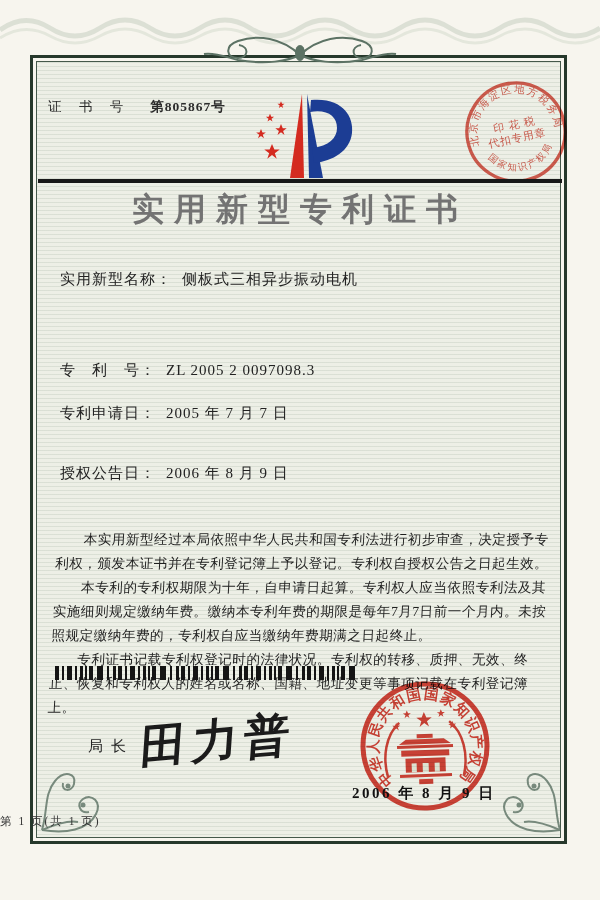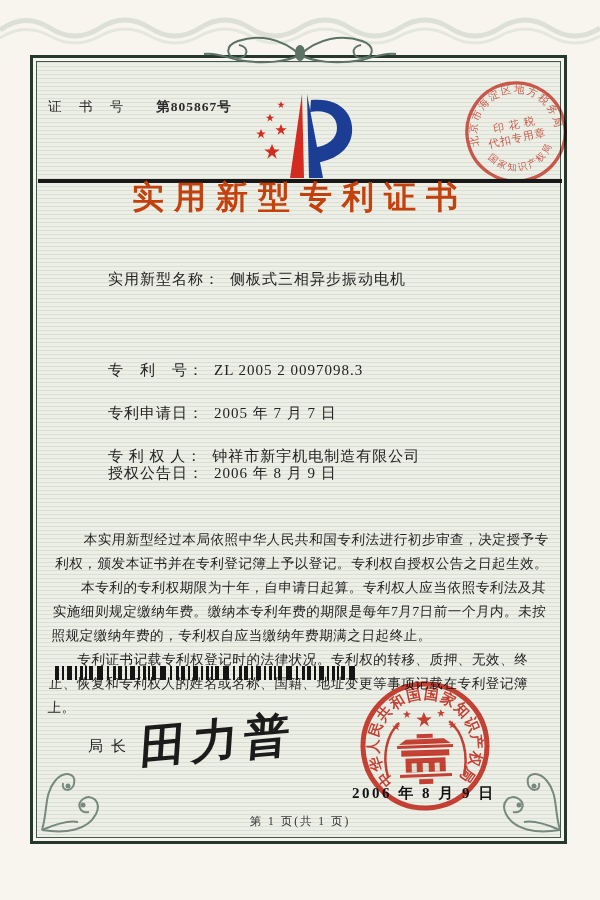--- a/index.html
+++ b/index.html
@@ -13,38 +13,38 @@
   body{width:600px;height:900px;overflow:hidden;
        font-family:"Liberation Serif","DejaVu Serif",serif;color:var(--text_dark);}
   .page{position:relative;width:600px;height:900px;background:var(--paper);}
   .abs{position:absolute;}
   
   .frame{position:absolute;left:30px;top:55px;width:537px;height:789px;
          border:3px solid var(--border_green);box-sizing:border-box;}
   .frame-inner{position:absolute;inset:3px;border:1px solid var(--border_green_in);
          background:repeating-linear-gradient(180deg, rgba(125,146,128,0.17) 0 1px, rgba(0,0,0,0) 1px 4px), var(--paper_inner);}
   .cert-no{left:48px;top:98px;font-size:13.5px;color:#2c2c2c;}
-  .cert-no .lab{letter-spacing:7px;margin-right:6px;}
+  .cert-no .lab{letter-spacing:7px;}
   .cert-no .num{font-weight:700;letter-spacing:1px;margin-left:20px;}
-  .title{left:0;right:0;top:176px;text-align:center;font-size:32px;font-weight:700;
-         letter-spacing:10px;color:#c2410c;}
+  .title{left:0;right:0;top:188px;text-align:center;font-size:32px;font-weight:700;
+         letter-spacing:10px;color:#737373;}
   .title-rule{left:38px;top:179px;width:524px;height:3.5px;background:#181818;}
   .field{left:60px;font-size:15px;color:#222;}
-  .field .flabel{display:inline-block;letter-spacing:1px;margin-left:48px;}
+  .field .flabel{display:inline-block;letter-spacing:1px;}
   .field .fvalue{margin-left:10px;letter-spacing:1px;}
   .paras{left:52px;top:528px;width:497px;font-size:13.6px;line-height:24px;color:#1f1f1f;
          transform:skewX(-3deg);}
   .paras p{margin:0;text-indent:2em;letter-spacing:0.5px;}
   .barcode{left:55px;top:666px;width:312px;height:14px;display:flex;align-items:stretch;overflow:hidden;}
   .barcode span{background:#141414;display:block;height:100%;flex:0 0 auto;}
   .director{left:88px;top:737px;font-size:15px;letter-spacing:8px;color:#222;}
   .sig-name{left:140px;top:710px;font-size:46px;font-weight:700;color:#1b1b1b;
             letter-spacing:6px;transform:rotate(-5deg) skewX(-9deg);}
   .issue-date{left:352px;top:784px;font-size:15px;letter-spacing:2.5px;color:#111;font-weight:600;}
-  .page-footer{left:0;right:0;top:814px;text-align:center;font-size:11.5px;letter-spacing:2px;color:#333;}
+  .page-footer{left:0;right:0;top:814px;text-align:left;font-size:11.5px;letter-spacing:2px;color:#333;}
   .seal{mix-blend-mode:multiply;}
   .small-seal{left:462px;top:78px;transform:rotate(-12deg);}
   .big-seal{left:337px;top:658px;transform:rotate(-2deg);}
   .lace{left:0;top:4px;opacity:.55;}
   .corner-fl{opacity:.8;}
   .corner-br{left:486px;top:758px;}
   .corner-bl{left:36px;top:758px;transform:scaleX(-1);}
   .top-orn{left:150px;top:30px;}
 </style>
 </head>
@@ -111,23 +111,20 @@
   <div class="abs title">实用新型专利证书</div>
 
   <div class="abs field" style="top:270px;">
     <span class="flabel">实用新型名称：</span><span class="fvalue">侧板式三相异步振动电机</span>
   </div>
   <div class="abs field" style="top:361px;">
     <span class="flabel">专　利　号：</span><span class="fvalue">ZL 2005 2 0097098.3</span>
   </div>
   <div class="abs field" style="top:404px;">
     <span class="flabel">专利申请日：</span><span class="fvalue">2005 年 7 月 7 日</span>
-  </div>
-  <div class="abs field" style="top:447px;">
-    <span class="flabel">专 利 权 人：</span><span class="fvalue">钟祥市新宇机电制造有限公司</span>
   </div>
   <div class="abs field" style="top:464px;">
     <span class="flabel">授权公告日：</span><span class="fvalue">2006 年 8 月 9 日</span>
   </div>
 
   <div class="abs paras">
     <p>本实用新型经过本局依照中华人民共和国专利法进行初步审查，决定授予专利权，颁发本证书并在专利登记簿上予以登记。专利权自授权公告之日起生效。</p>
     <p>本专利的专利权期限为十年，自申请日起算。专利权人应当依照专利法及其实施细则规定缴纳年费。缴纳本专利年费的期限是每年7月7日前一个月内。未按照规定缴纳年费的，专利权自应当缴纳年费期满之日起终止。</p>
     <p>专利证书记载专利权登记时的法律状况。专利权的转移、质押、无效、终止、恢复和专利权人的姓名或名称、国籍、地址变更等事项记载在专利登记簿上。</p>
   </div>

